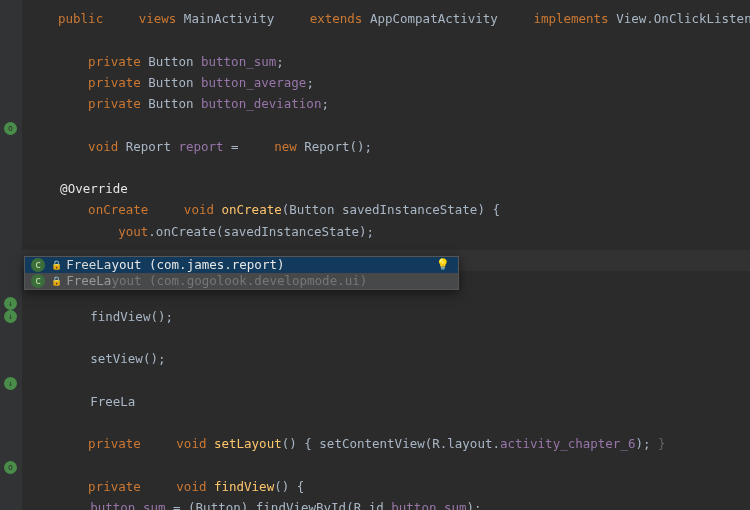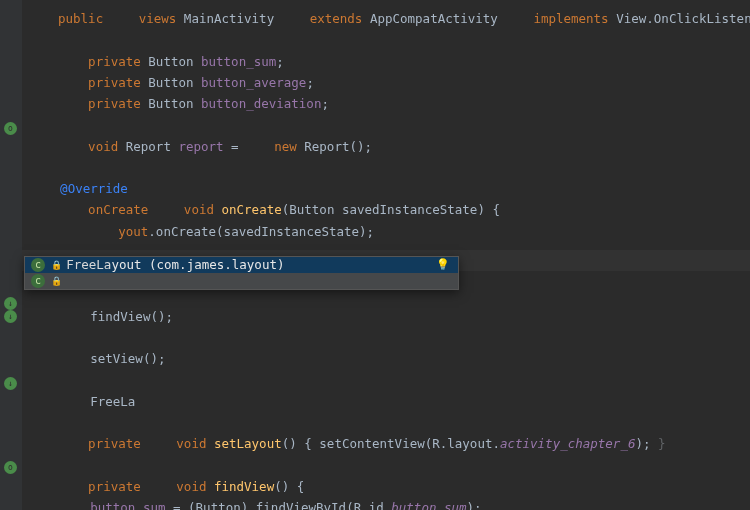--- a/index.html
+++ b/index.html
@@ -40,22 +40,22 @@
     color: #2b2b2b;
   }
   .gutter-icon.line-128 { top: 122px; }
   .gutter-icon.line-303 { top: 297px; }
   .gutter-icon.line-317 { top: 310px; }
   .gutter-icon.line-383 { top: 377px; }
   .gutter-icon.line-467 { top: 461px; }
   .kw { color: #cc7832; margin-left: 28px; }
   .method-decl { color: #ffc66d; }
   .field { color: #9876aa; text-align: right; }
-  .anno { color: #3b82f6; text-align: right; }
-  .static-ital { font-style: italic; }
+  .anno { color: #e5e5e5; text-align: right; }
+  .static-ital { }
   .dim { color: #606366; }
   .completion-popup {
     position: absolute;
     left: 24px;
     top: 256px;
     width: 435px;
     background: #46484a;
     border: 1px solid #555;
     box-shadow: 0 3px 10px rgba(0,0,0,0.5);
     font-size: 12.5px;
@@ -160,20 +160,21 @@
 
     
       ( ) {
         (v.()) {
             .(MainActivity.,  + .(), .).();</div>
 
 <div class="completion-popup">
   <div class="completion-row selected">
     <span class="comp-icon">c</span>
     <span class="comp-lock">🔒</span>
-    <span class="comp-text"><span class="comp-match">FreeLa</span><span>yout</span><span> (com.james.layout)</span></span>
+    <span class="comp-text"><span class="comp-match">FreeLa</span><span>yout</span><span> (com.james.report)</span></span>
     <span class="bulb">💡</span>
   </div>
   <div class="completion-row dimmed">
     <span class="comp-icon">c</span>
     <span class="comp-lock">🔒</span>
+    <span class="comp-text"><span class="comp-match">FreeLa</span><span>yout</span><span> (com.gogolook.developmode.ui)</span></span>
   </div>
 </div>
 
 </body></html>

